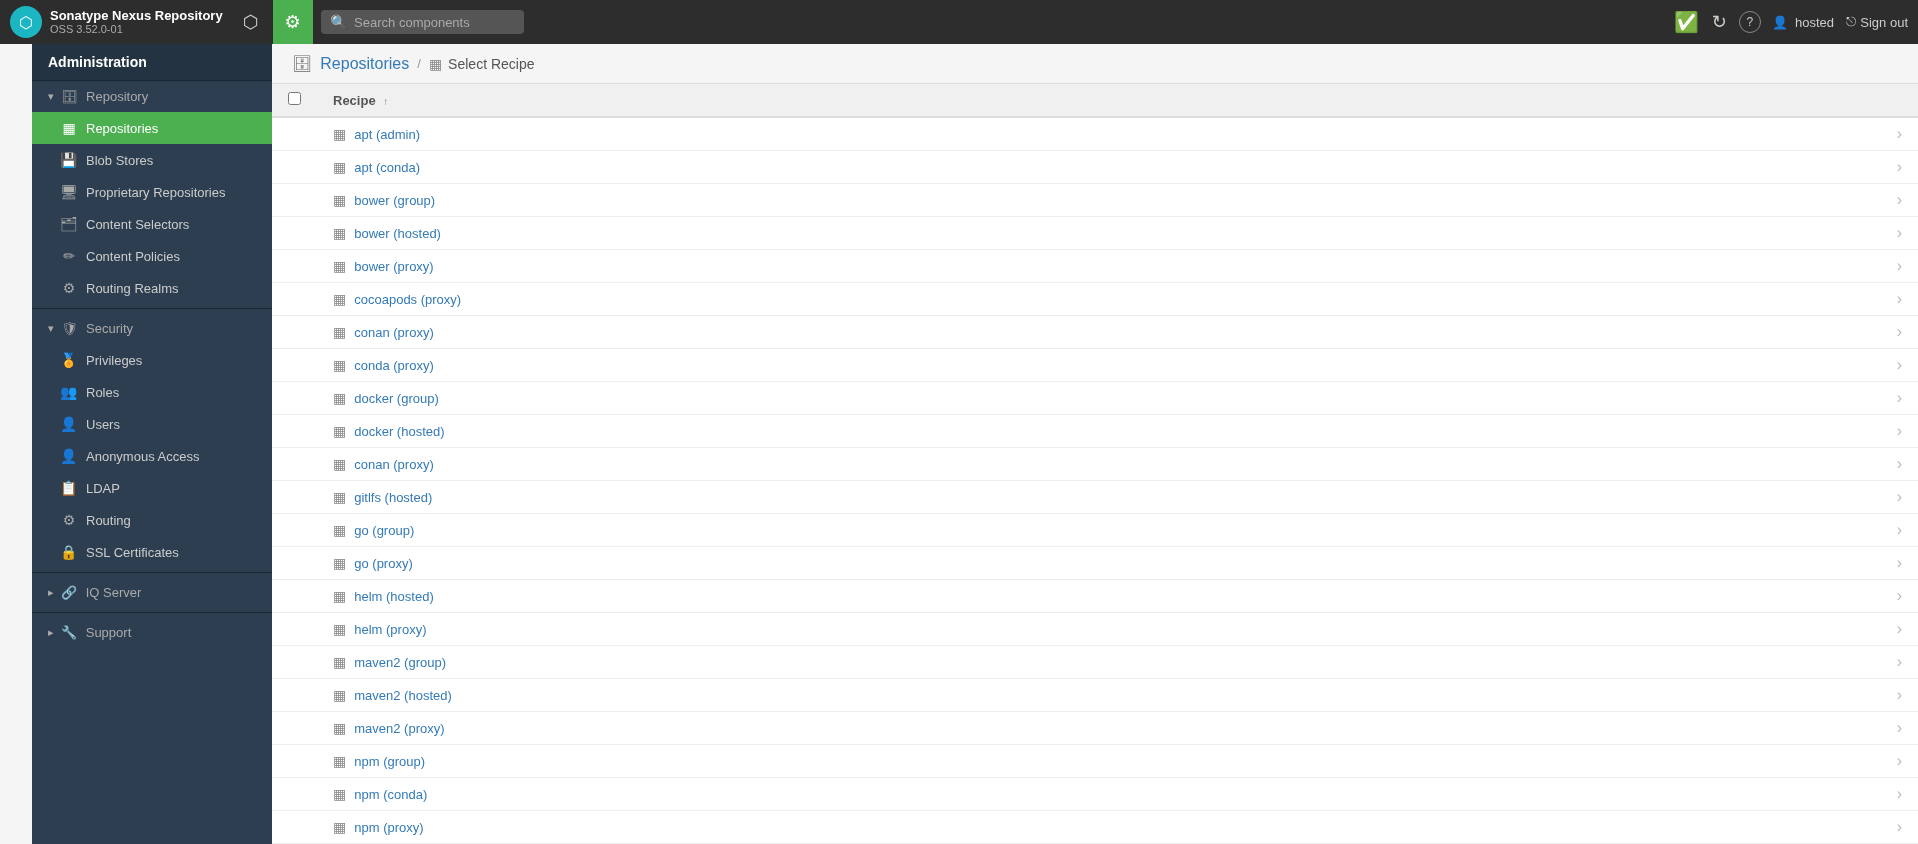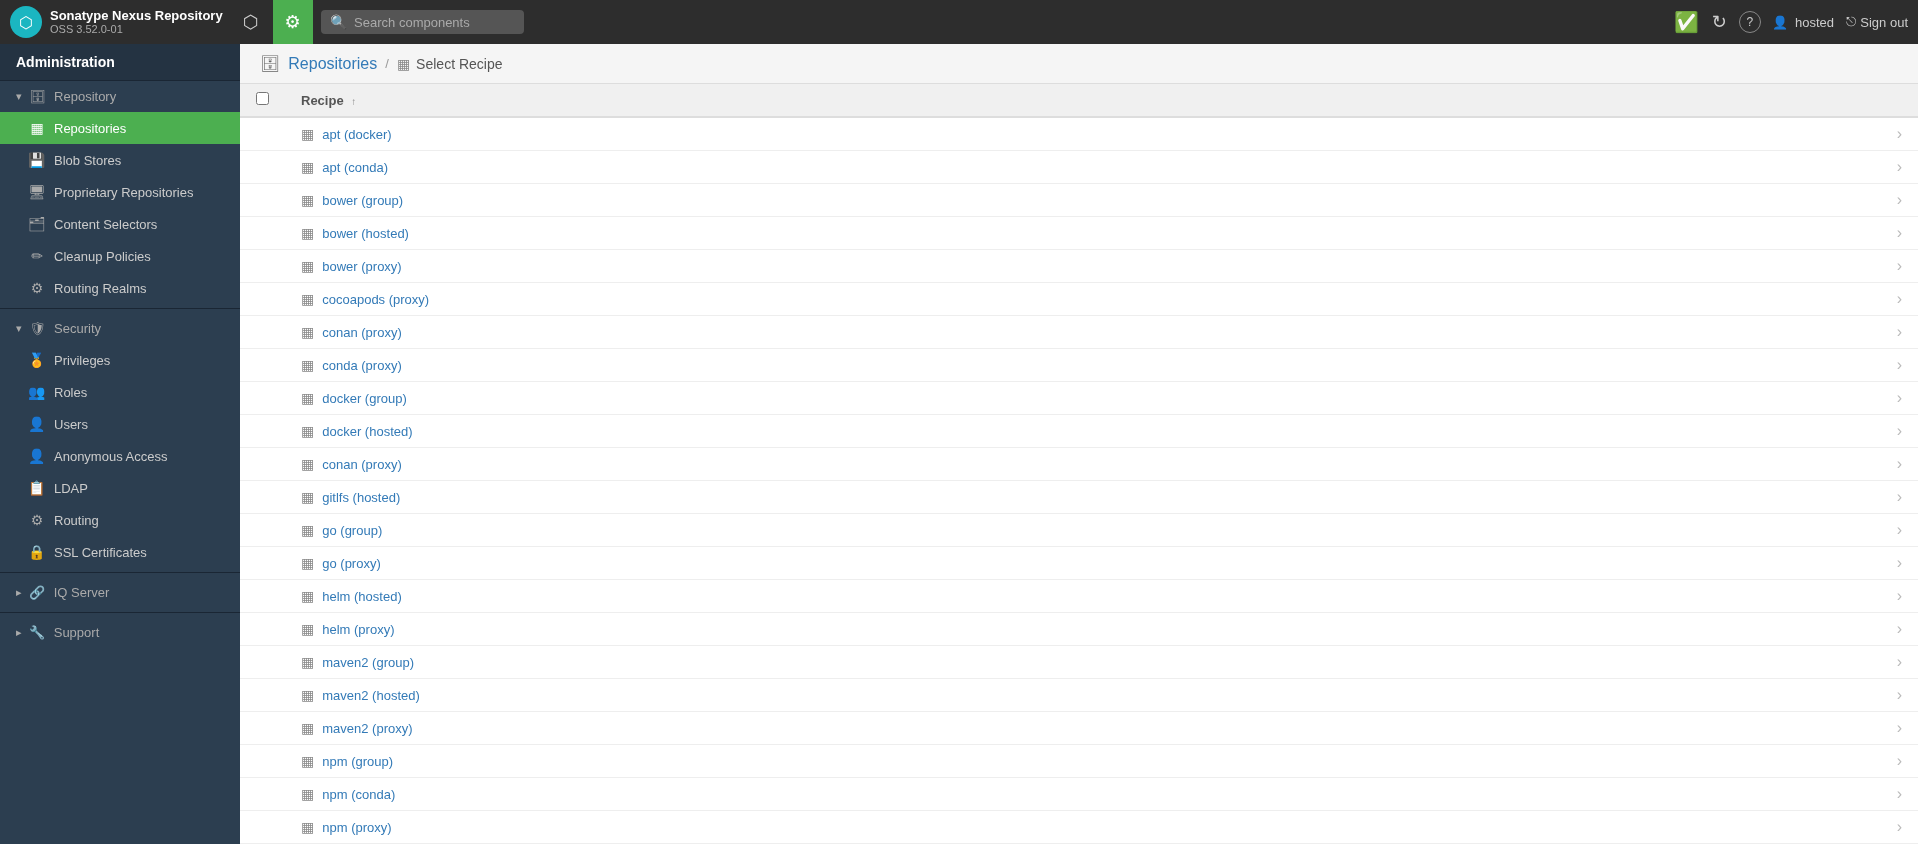--- a/index.html
+++ b/index.html
@@ -107,20 +107,21 @@
       color: #ccc;
       cursor: pointer;
       font-size: 13px;
     }
 
     
     .main-layout {
       display: flex;
       flex: 1;
       overflow: hidden;
+      margin-left: 32px;
     }
 
     
     .sidebar {
       width: 240px;
       background: #2c3e50;
       color: #ccc;
       overflow-y: auto;
       flex-shrink: 0;
       display: flex;
@@ -312,21 +313,21 @@
     <div class="sidebar-item">
       <span class="sidebar-item-icon">🖥</span>
       <span>Proprietary Repositories</span>
     </div>
     <div class="sidebar-item">
       <span class="sidebar-item-icon">🗂</span>
       <span>Content Selectors</span>
     </div>
     <div class="sidebar-item">
       <span class="sidebar-item-icon">✏</span>
-      <span>Cleanup Policies</span>
+      <span>Content Policies</span>
     </div>
     <div class="sidebar-item">
       <span class="sidebar-item-icon">⚙</span>
       <span>Routing Realms</span>
     </div>
 
     <div class="sidebar-divider"></div>
 
     <div class="sidebar-section-header">
       <span style="font-size:11px;">▾</span>
@@ -404,21 +405,21 @@
             </th>
             <th class="th-arrow"></th>
           </tr>
         </thead>
         <tbody id="table-body">
         <tr>
     <td class="td-checkbox"></td>
     <td>
       <span style="display:inline-flex;align-items:center;gap:8px;">
         <span style="color:#888;font-size:14px;">▦</span>
-        <span class="row-name">apt (docker)</span>
+        <span class="row-name">apt (admin)</span>
       </span>
     </td>
     <td class="td-arrow">
       <span style="color:#bbb;font-size:16px;">›</span>
     </td>
   </tr>
             <tr>
     <td class="td-checkbox"></td>
     <td>
       <span style="display:inline-flex;align-items:center;gap:8px;">

